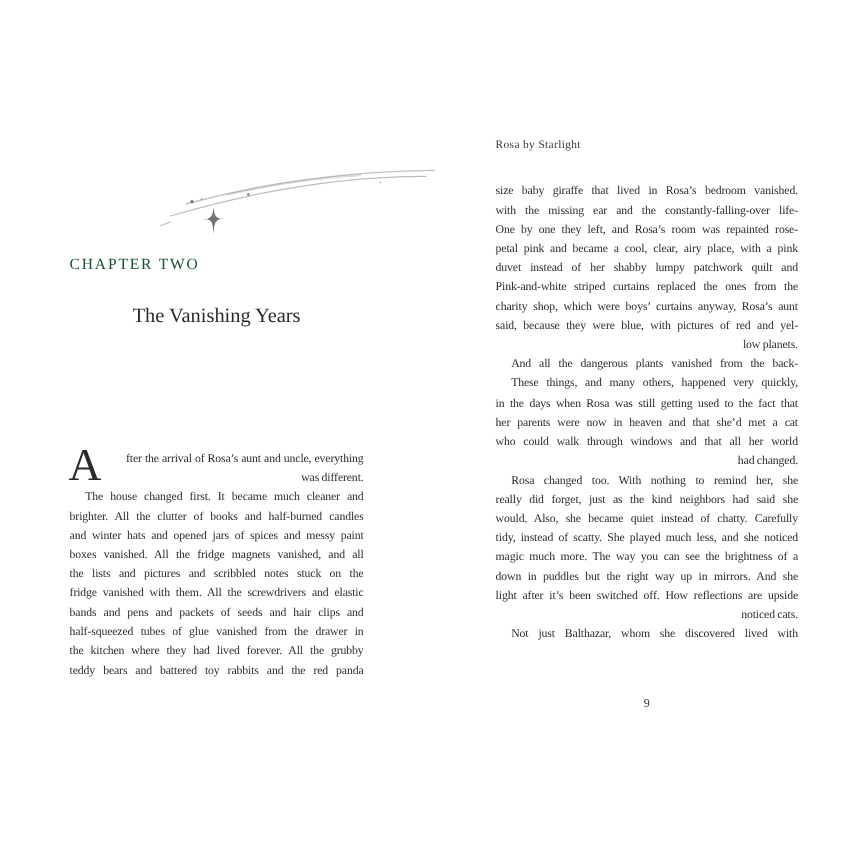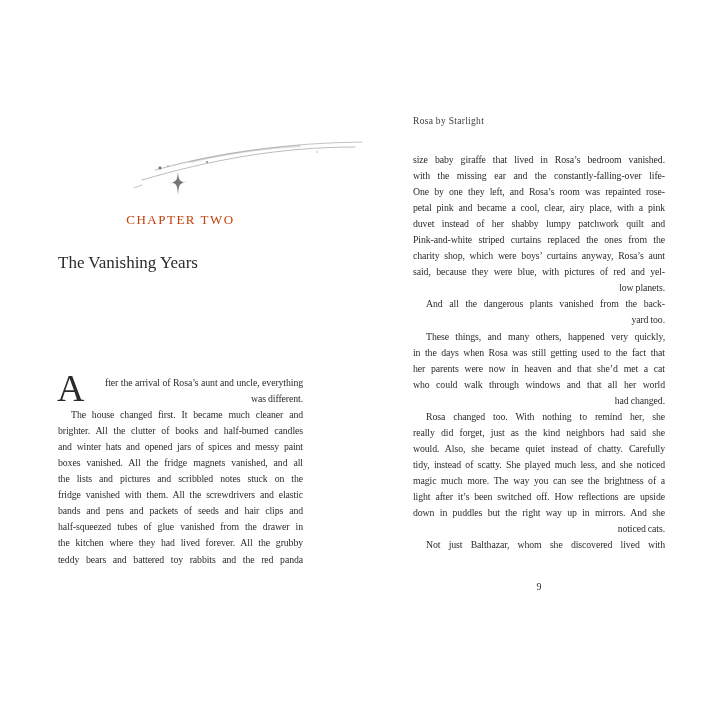--- a/index.html
+++ b/index.html
@@ -10,25 +10,25 @@
   }
   .spread{position:relative;width:720px;height:720px;background:#fff;}
   .page{position:absolute;top:0;width:360px;height:720px;}
   .page-left{left:0;}
   .page-right{left:360px;}
 
   
   .illustration{position:absolute;left:130px;top:138px;width:240px;height:64px;}
   .chapter-label{
     position:absolute;left:58px;top:212px;width:245px;
-    text-align:center;font-size:13px;letter-spacing:1.5px;color:#c2410c;
+    text-align:left;font-size:13px;letter-spacing:1.5px;color:#14532d;
   }
   .chapter-title{
     position:absolute;left:58px;top:253px;width:245px;
-    text-align:left;font-size:17px;color:#2b2b2b;
+    text-align:center;font-size:17px;color:#2b2b2b;
   }
   .dropcap{
     position:absolute;left:57px;top:374px;
     font-size:38px;line-height:29px;color:#2b2b2b;
   }
 
   
   .col{position:absolute;}
   .col-left{left:58px;top:375px;width:245px;}
   .col-right{left:53px;top:152px;width:252px;}
@@ -108,33 +108,32 @@
         <div class="bline just">size baby giraffe that lived in Rosa’s bedroom vanished.</div>
         <div class="bline just">with the missing ear and the constantly-falling-over life-</div>
         <div class="bline just">One by one they left, and Rosa’s room was repainted rose-</div>
         <div class="bline just">petal pink and became a cool, clear, airy place, with a pink</div>
         <div class="bline just">duvet instead of her shabby lumpy patchwork quilt and</div>
         <div class="bline just">Pink-and-white striped curtains replaced the ones from the</div>
         <div class="bline just">charity shop, which were boys’ curtains anyway, Rosa’s aunt</div>
         <div class="bline just">said, because they were blue, with pictures of red and yel-</div>
         <div class="bline">low planets.</div>
         <div class="bline just ind">And all the dangerous plants vanished from the back-</div>
-        <div class="bline">yard too.</div>
         <div class="bline just ind">These things, and many others, happened very quickly,</div>
         <div class="bline just">in the days when Rosa was still getting used to the fact that</div>
         <div class="bline just">her parents were now in heaven and that she’d met a cat</div>
         <div class="bline just">who could walk through windows and that all her world</div>
         <div class="bline">had changed.</div>
         <div class="bline just ind">Rosa changed too. With nothing to remind her, she</div>
         <div class="bline just">really did forget, just as the kind neighbors had said she</div>
         <div class="bline just">would. Also, she became quiet instead of chatty. Carefully</div>
         <div class="bline just">tidy, instead of scatty. She played much less, and she noticed</div>
         <div class="bline just">magic much more. The way you can see the brightness of a</div>
+        <div class="bline just">down in puddles but the right way up in mirrors. And she</div>
         <div class="bline just">light after it’s been switched off. How reflections are upside</div>
-        <div class="bline just">down in puddles but the right way up in mirrors. And she</div>
         <div class="bline">noticed cats.</div>
         <div class="bline just ind">Not just Balthazar, whom she discovered lived with</div>
       </div>
 
     <div class="page-number">9</div>
   </div>
 
 </div>
 
 </body></html>

